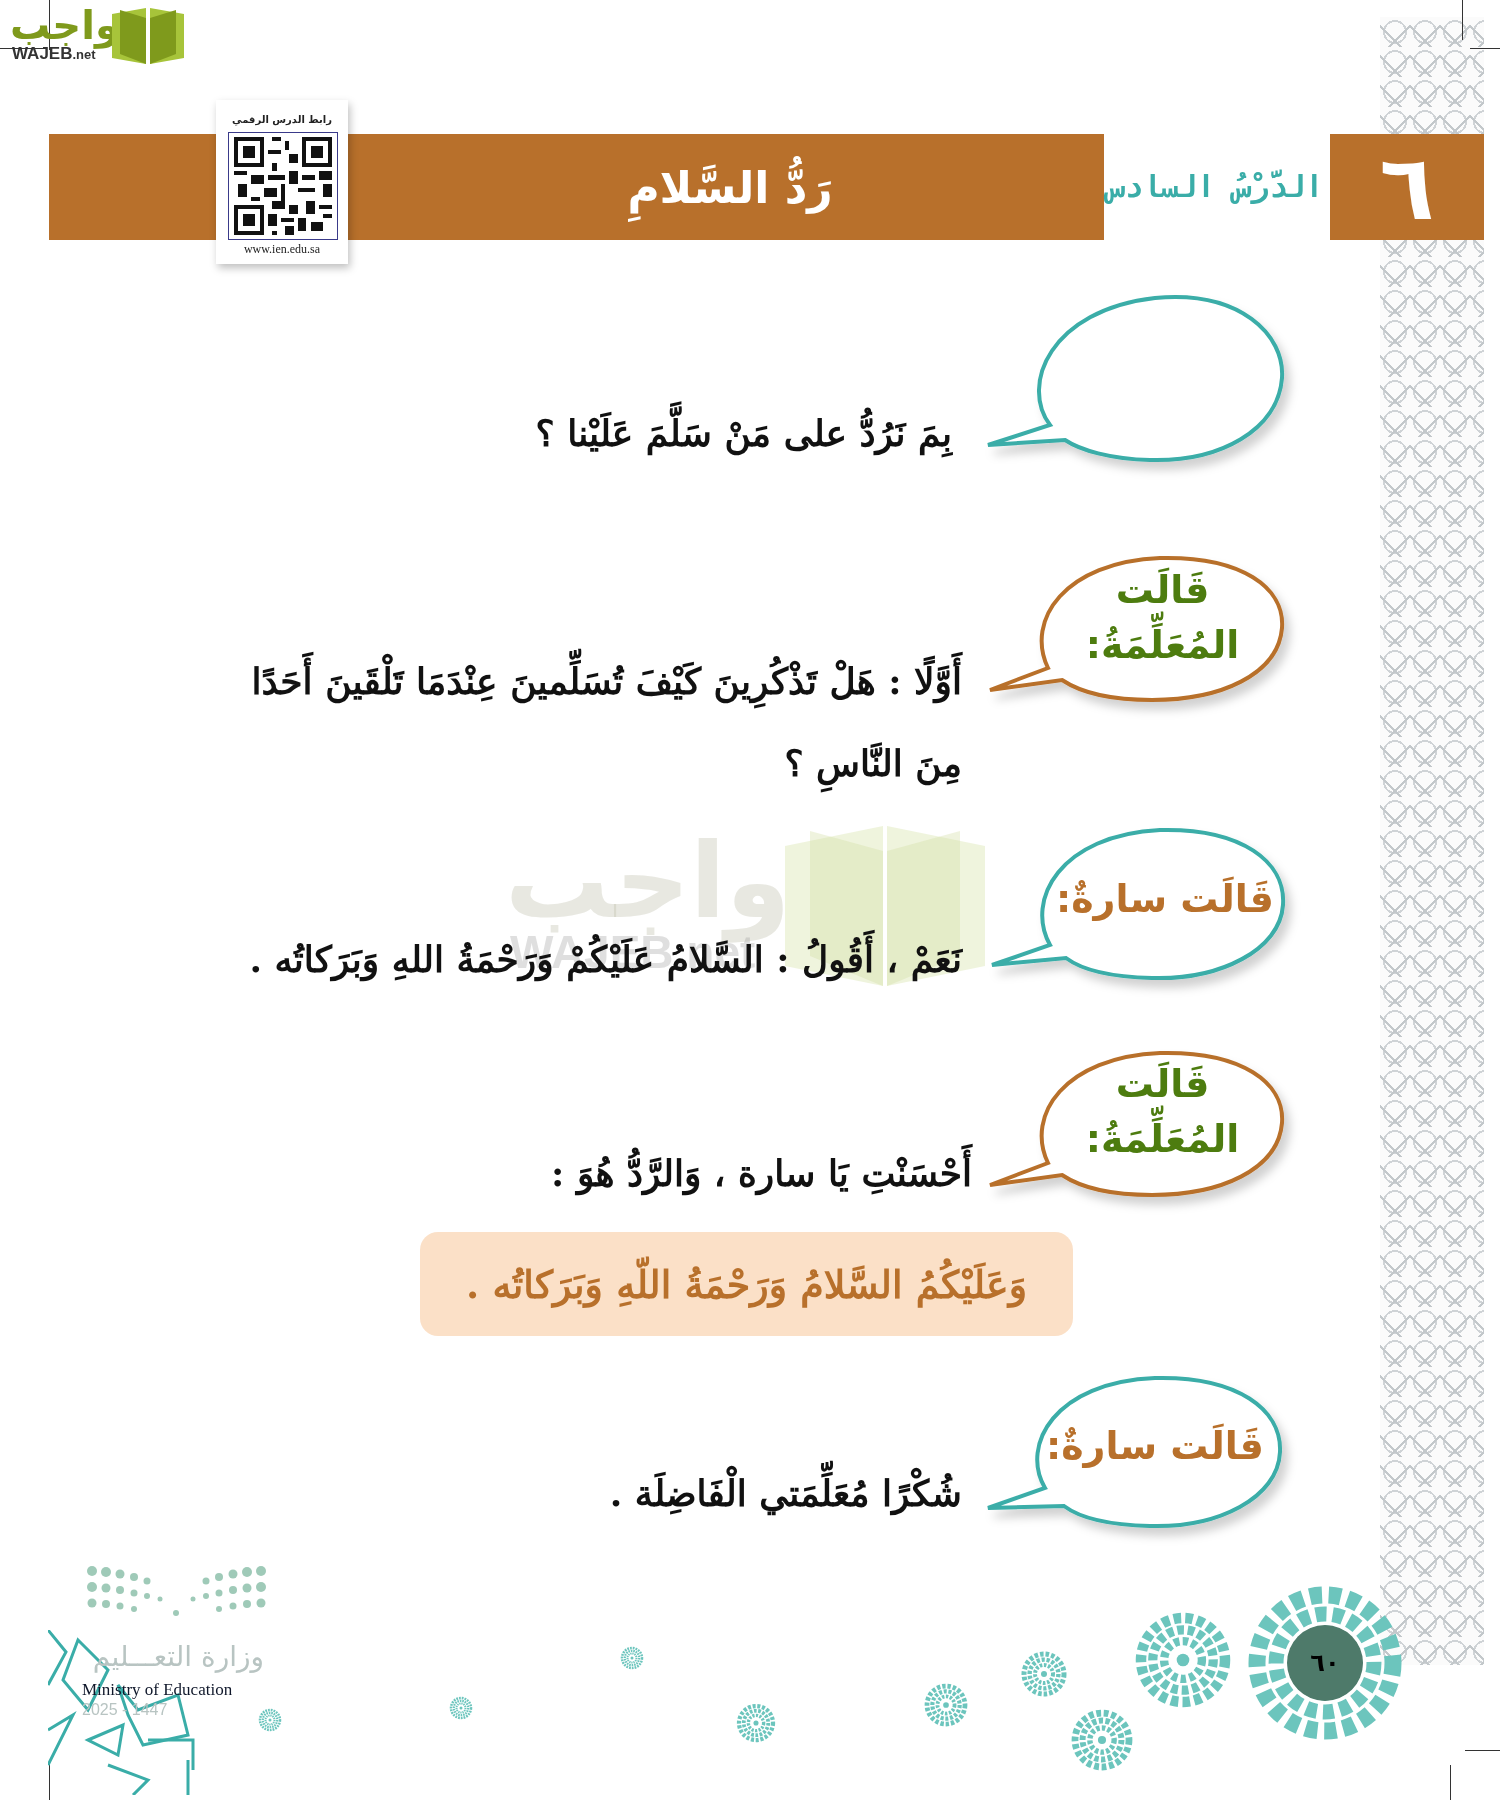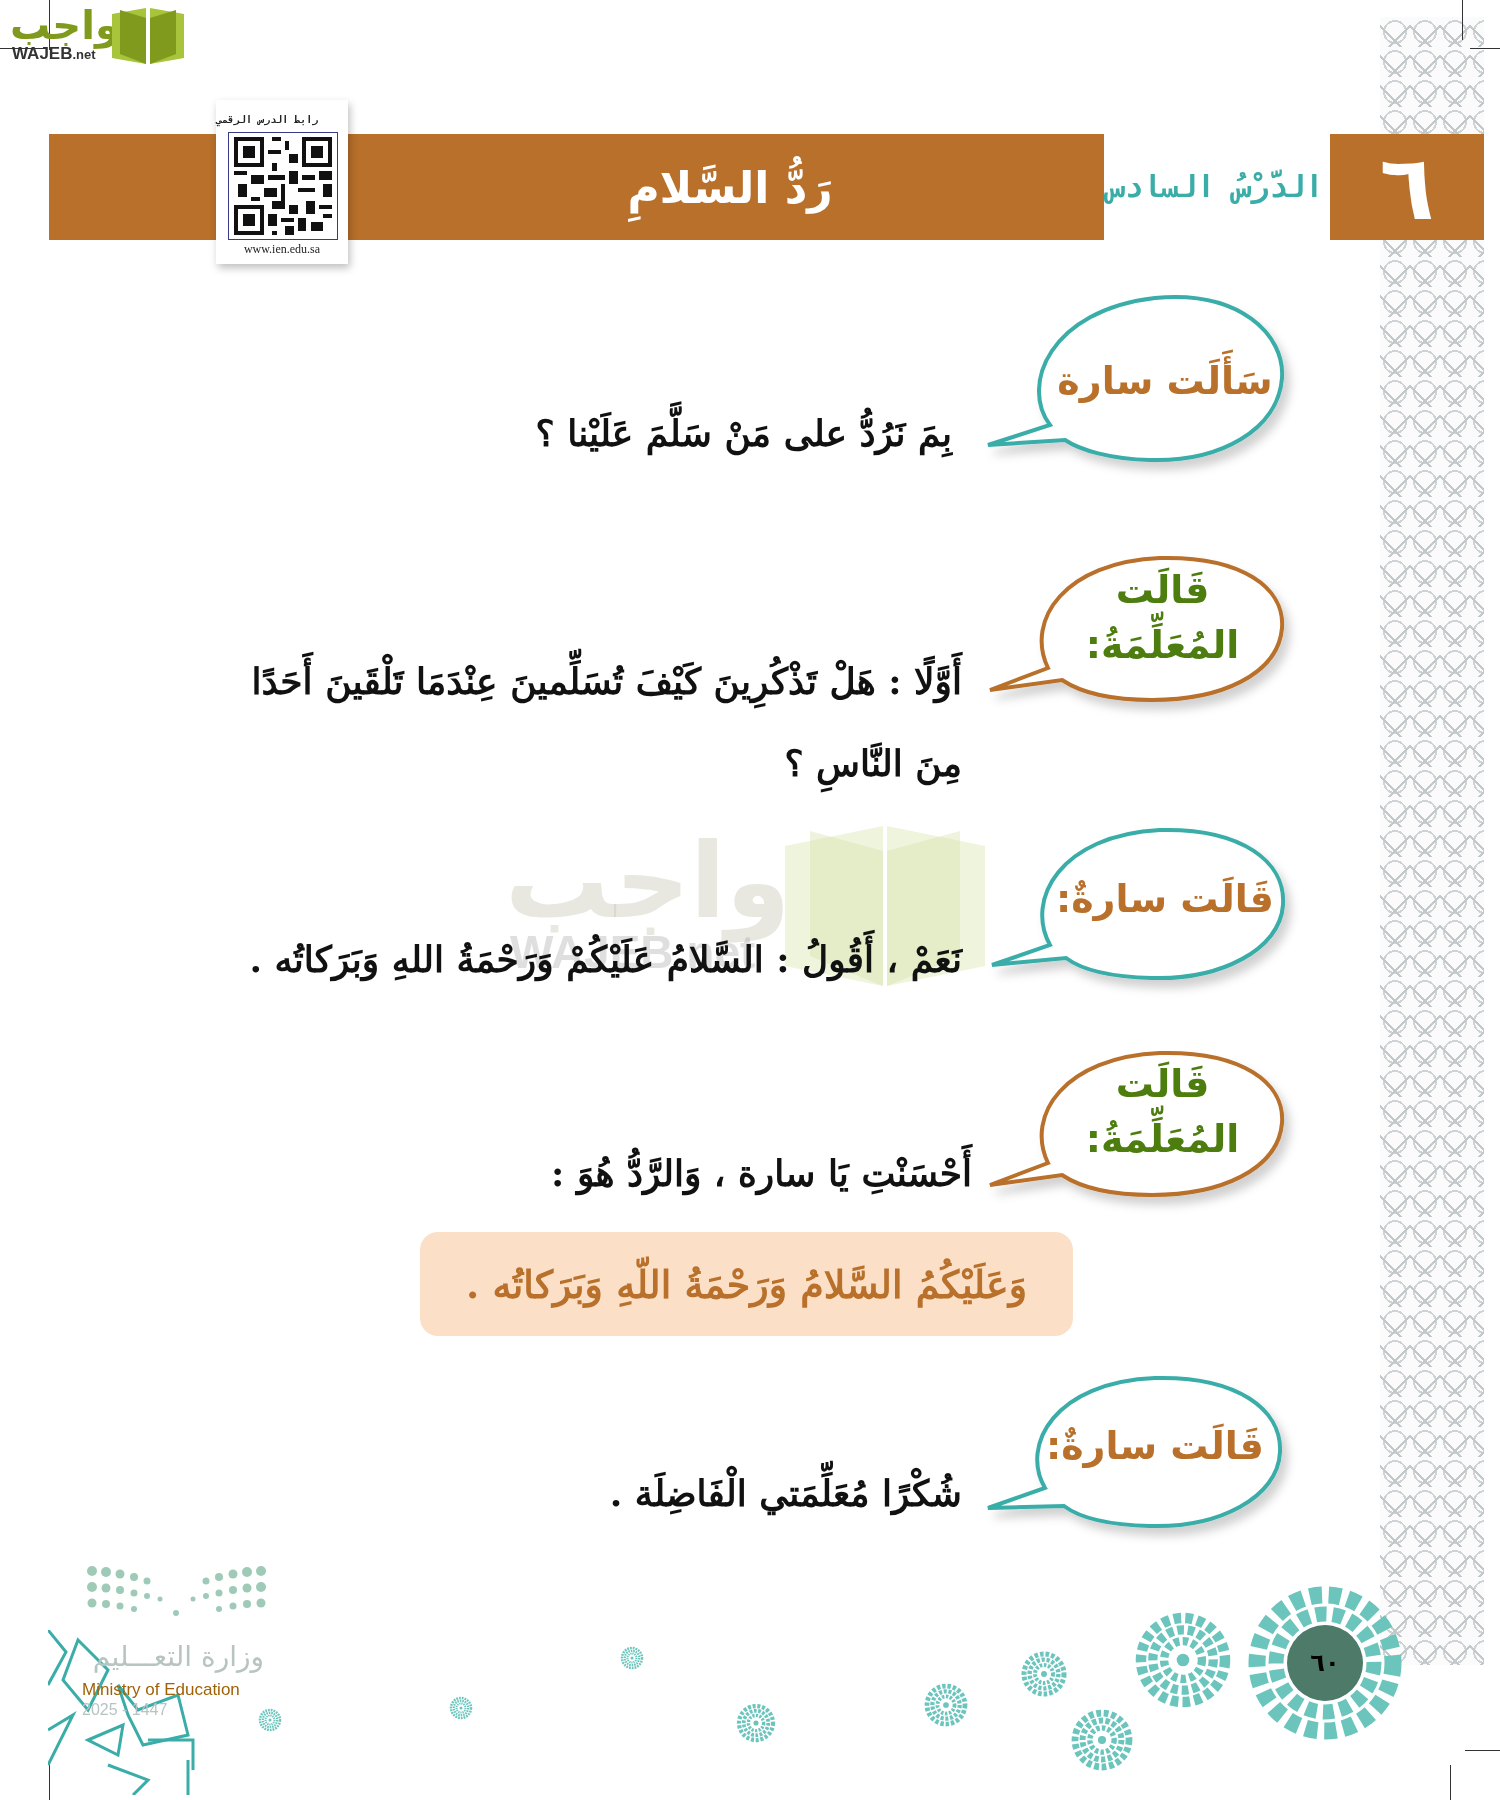--- a/index.html
+++ b/index.html
@@ -19,21 +19,21 @@
   .title-bar { left:49px; top:134px; width:1055px; height:106px; background:#b8702b; }
   .title-text { left:520px; top:134px; width:420px; height:106px; display:flex; align-items:center; justify-content:center;
     color:#fff; font-size:44px; font-weight:bold; direction:rtl; }
   .lesson-label { left:1104px; top:134px; width:222px; height:106px; display:flex; align-items:center; justify-content:center;
     color:#3aada8; font-size:30px; font-weight:bold; direction:rtl;font-family:Liberation Mono, monospace; }
   .lesson-number-box { left:1330px; top:134px; width:154px; height:106px; background:#b8702b;
     display:flex; align-items:center; justify-content:center; color:#fff; font-size:90px; font-weight:bold; }
   
   .qr-card { left:216px; top:100px; width:132px; height:164px; background:#fff;
     box-shadow:2px 4px 8px rgba(0,0,0,.25); }
-  .qr-caption { left:0; top:14px; width:132px; text-align:left; font-size:10px; font-weight:bold; color:#222; direction:rtl;font-family:Liberation Mono, monospace; }
+  .qr-caption { left:0; top:14px; width:132px; text-align:center; font-size:10px; font-weight:bold; color:#222; direction:rtl; }
   .qr-code { left:12px; top:32px; width:108px; height:106px; border:1px solid #3a3a8a; background:#fff; }
   .qr-url { left:0; top:142px; width:132px; text-align:center; font-family:"Liberation Serif", serif; font-size:12px; color:#222; }
   
   .brand-ar { left:10px; top:2px; font-size:40px; font-weight:bold; color:#7f9a1c; direction:rtl; }
   .brand-en { left:12px; top:44px; font-size:17px; font-weight:bold; color:#333; font-family:"Liberation Sans", sans-serif; }
   .brand-en span { font-size:13px; }
   .brand-book { left:108px; top:4px; width:80px; height:62px; }
   
   .bubble-svg { position:absolute; overflow:visible; }
   .bubble-label { position:absolute; display:flex; align-items:center; justify-content:center; text-align:center;
@@ -46,21 +46,21 @@
   .highlight-box { left:420px; top:1232px; width:653px; height:104px; background:#fbe0c7; border-radius:18px;
     display:flex; align-items:center; justify-content:center; direction:rtl; font-size:38px; font-weight:bold;
     color:#b8702b; font-family:"DejaVu Serif", serif; }
   
   .watermark-ar { left:505px; top:820px; font-size:104px; font-weight:bold; color:rgba(190,190,170,.35); direction:rtl; }
   .watermark-en { left:510px; top:925px; font-size:46px; font-weight:bold; color:rgba(150,150,150,.3); font-family:"Liberation Sans", sans-serif; }
   .watermark-book { left:775px; top:816px; width:220px; height:170px; }
   
   .moe-dots { left:84px; top:1565px; width:185px; height:60px; }
   .moe-ar { left:84px; top:1640px; font-size:28px; color:#b8c4c2; direction:rtl; width:180px; }
-  .moe-en { left:82px; top:1680px; font-size:17px; color:#a16207; font-family:Liberation Sans, sans-serif;text-align:center; }
+  .moe-en { left:82px; top:1680px; font-size:17px; color:#0f172a; font-family:Liberation Serif, serif;text-align:center; }
   .moe-year { left:82px; top:1701px; font-size:16px; color:#b8c4c2; font-family:"Liberation Sans", sans-serif; }
   .moe-shapes { left:48px; top:1630px; width:160px; height:165px; }
   .page-number { left:1287px; top:1625px; width:76px; height:76px; border-radius:50%; background:#4e7a6a;
     display:flex; align-items:center; justify-content:center; color:#000000; font-weight:bold; font-size:24px; }
 </style>
 </head>
 <body>
 
 <div class="abs pattern-strip"></div>
 <div class="abs crop-line" style="left:1462px;top:0;width:1px;height:40px;"></div>
@@ -143,21 +143,20 @@
 <svg class="bubble-svg" style="left:980px;top:290px;" width="320" height="190" viewBox="0 0 320 190">
   <defs>
       <filter id="sh1" x="-10%" y="-10%" width="130%" height="140%">
         <feDropShadow dx="6" dy="8" stdDeviation="5" flood-color="#000" flood-opacity=".18"></feDropShadow>
       </filter>
     </defs>
   <path filter="url(#sh1)" d="M70 135 C40 95 70 20 175 8 C260 0 305 45 302 88 C298 140 240 172 170 170 C130 169 100 160 85 150 L8 155 Z" fill="#fff" stroke="#3aada8" stroke-width="4"></path>
 </svg>
 <div class="bubble-label label-brown" style="left:1045px;top:312px;width:240px;height:140px;">
   <div>
-      <div>سَأَلَت سارة</div>
     </div>
 </div>
 <div class="line" style="right:548px;top:412px;">بِمَ نَرُدُّ على مَنْ سَلَّمَ عَلَيْنا ؟</div>
 
 <svg class="bubble-svg" style="left:980px;top:550px;" width="320" height="160" viewBox="0 0 320 160">
   <defs>
       <filter id="sh2" x="-10%" y="-10%" width="130%" height="140%">
         <feDropShadow dx="6" dy="8" stdDeviation="5" flood-color="#000" flood-opacity=".18"></feDropShadow>
       </filter>
     </defs>

